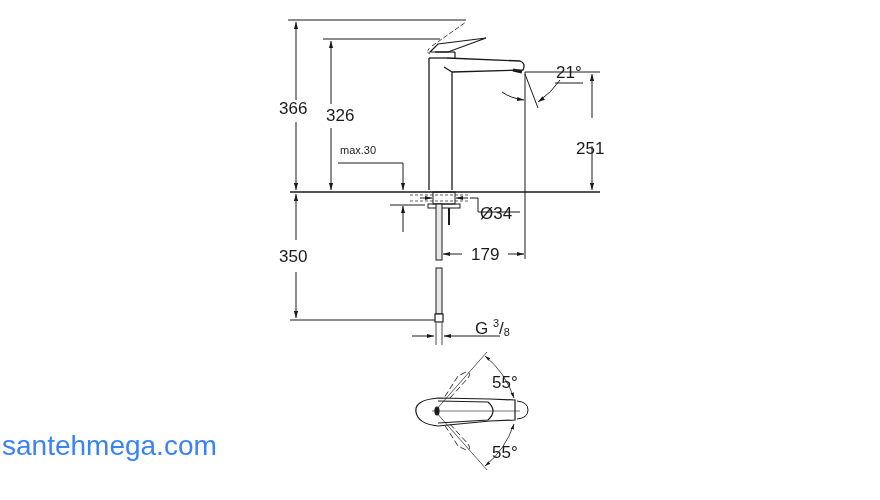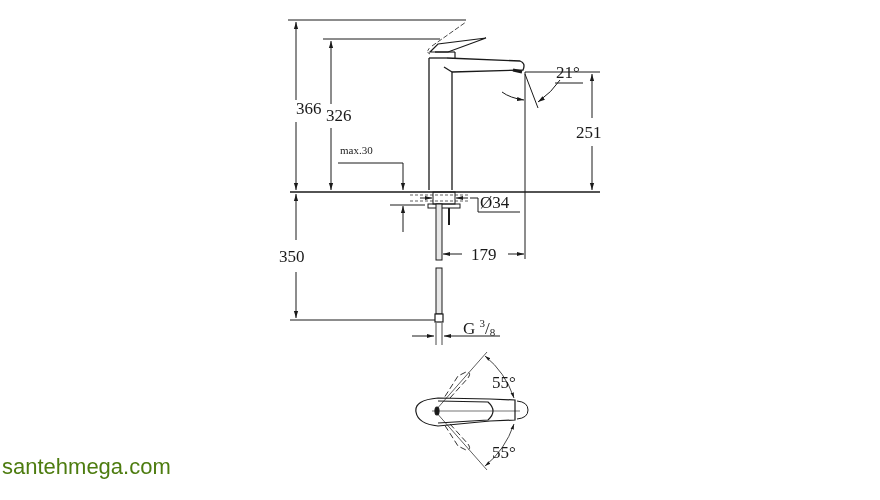--- a/index.html
+++ b/index.html
@@ -1,19 +1,19 @@
 <!DOCTYPE html>
 <html><head>
 <meta charset="utf-8">
 <style>
   html, body { margin: 0; padding: 0; background: #ffffff; }
   body { width: 880px; height: 500px; position: relative; overflow: hidden; font-family: "Liberation Sans", sans-serif; }
   svg { position: absolute; left: 0; top: 0; }
-  .dim-label { position: absolute; font-family: Liberation Serif, serif; font-size: 17px; color: #1a1a1a; line-height: 1; white-space: nowrap; }
-  .watermark { position: absolute; left: 2px; top: 456px; font-family: "Liberation Sans", sans-serif; font-size: 22px; color: #4d7c0f; line-height: 1; }
+  .dim-label { position: absolute; font-family: Liberation Sans, sans-serif; font-size: 17px; color: #1a1a1a; line-height: 1; white-space: nowrap; }
+  .watermark { position: absolute; left: 2px; top: 432px; font-family: "Liberation Sans", sans-serif; font-size: 28px; color: #3b82f6; line-height: 1; }
   .sup { font-size: 11px; position: relative; top: -7px; }
   .sub { font-size: 11px; position: relative; top: 2px; }
 </style>
 </head>
 <body>
 
 <svg width="880" height="500" viewBox="0 0 880 500" xmlns="http://www.w3.org/2000/svg">
   <defs>
     <marker id="arr" viewBox="0 0 10 10" refX="10" refY="5" markerWidth="7" markerHeight="7" orient="auto-start-reverse">
       <path d="M0,2 L10,5 L0,8 z" fill="#1a1a1a"></path>
@@ -107,25 +107,25 @@
       <path d="M450,398 L468,378 Q472,372 466,372 L458,376 L444,398" stroke-dasharray="6,3" stroke-width="0.9"></path>
       <path d="M450,424 L468,444 Q472,450 466,450 L458,446 L444,424" stroke-dasharray="6,3" stroke-width="0.9"></path>
       <line x1="435" y1="411" x2="487" y2="352" stroke-width="0.7"></line>
       <line x1="435" y1="411" x2="487" y2="470" stroke-width="0.7"></line>
       <path d="M485,356 Q505,372 514,398" marker-start="url(#arr)" marker-end="url(#arr)" stroke-width="0.8"></path>
       <path d="M514,424 Q505,450 485,466" marker-start="url(#arr)" marker-end="url(#arr)" stroke-width="0.8"></path>
     </g>
   </g>
 </svg>
 
-<div class="dim-label" style="left:296px;top:100px;">366</div>
+<div class="dim-label" style="left:279px;top:100px;">366</div>
 <div class="dim-label" style="left:326px;top:107px;">326</div>
 <div class="dim-label" style="left:340px;top:145px;font-size:11px;">max.30</div>
 <div class="dim-label" style="left:556px;top:64px;">21°</div>
-<div class="dim-label" style="left:576px;top:124px;">251</div>
-<div class="dim-label" style="left:480px;top:194px;">Ø34</div>
+<div class="dim-label" style="left:576px;top:140px;">251</div>
+<div class="dim-label" style="left:480px;top:205px;">Ø34</div>
 <div class="dim-label" style="left:471px;top:246px;">179</div>
 <div class="dim-label" style="left:279px;top:248px;text-align:right;">350</div>
-<div class="dim-label" style="left:463px;top:320px;"><span>G</span> <span class="sup">3</span><span>/</span><span class="sub">8</span></div>
+<div class="dim-label" style="left:475px;top:320px;"><span>G</span> <span class="sup">3</span><span>/</span><span class="sub">8</span></div>
 <div class="dim-label" style="left:492px;top:374px;">55°</div>
 <div class="dim-label" style="left:492px;top:444px;">55°</div>
 
 <div class="watermark">santehmega.com</div>
 
 </body></html>

